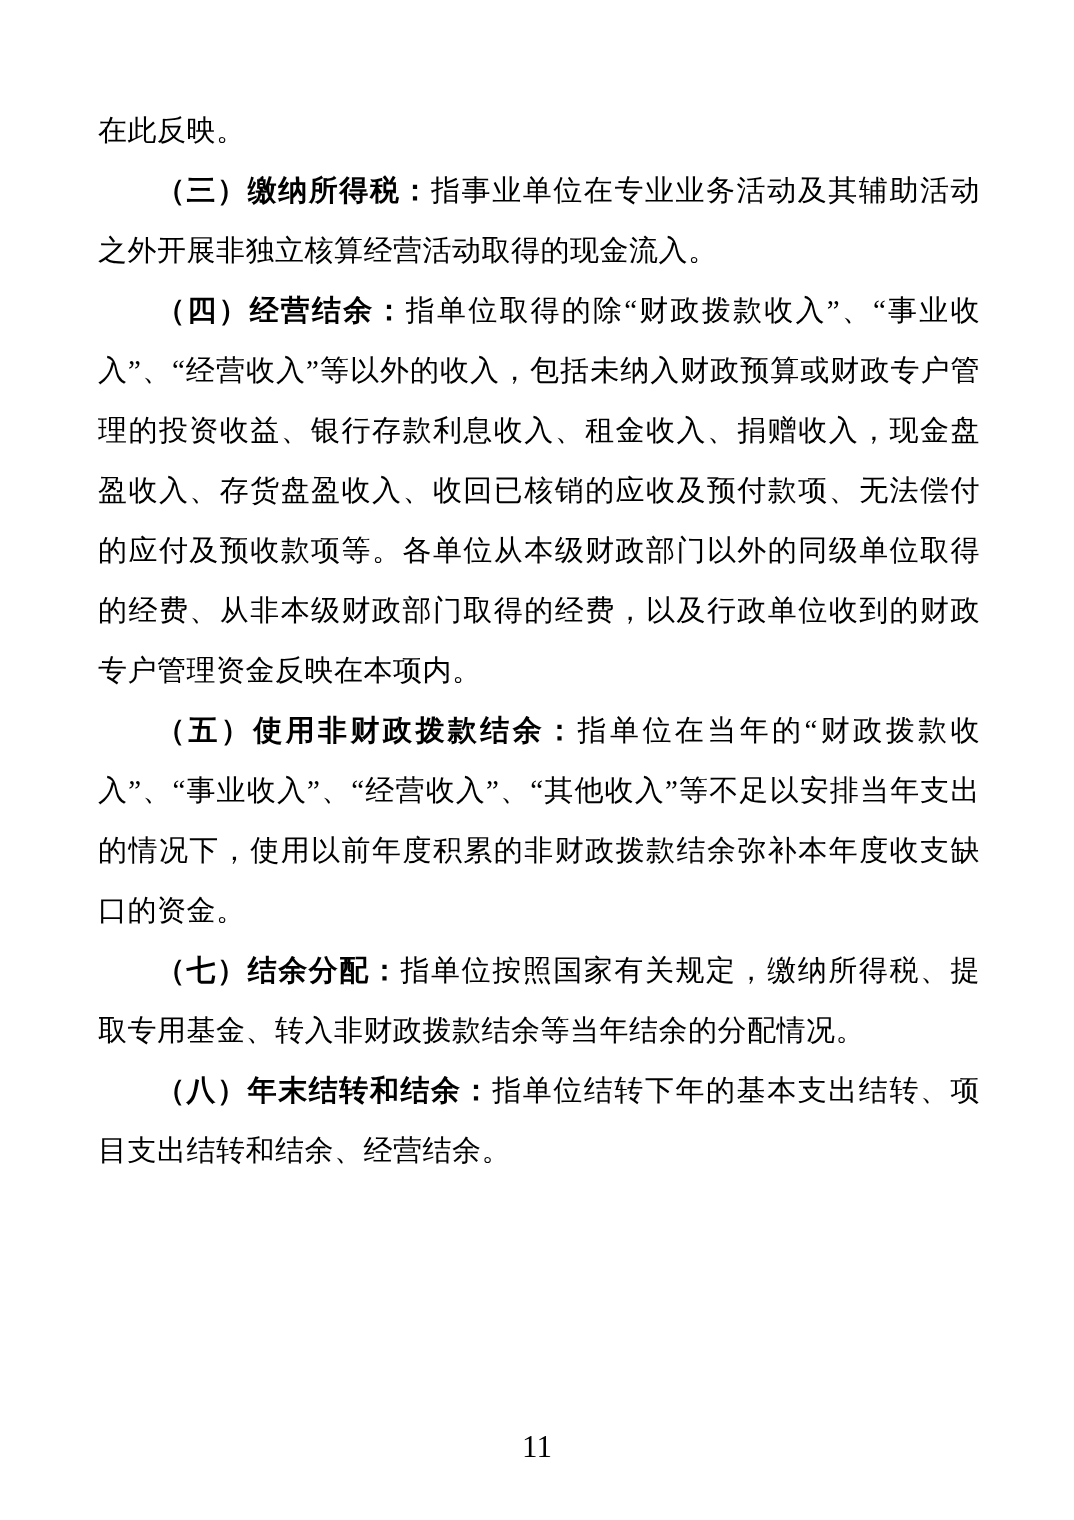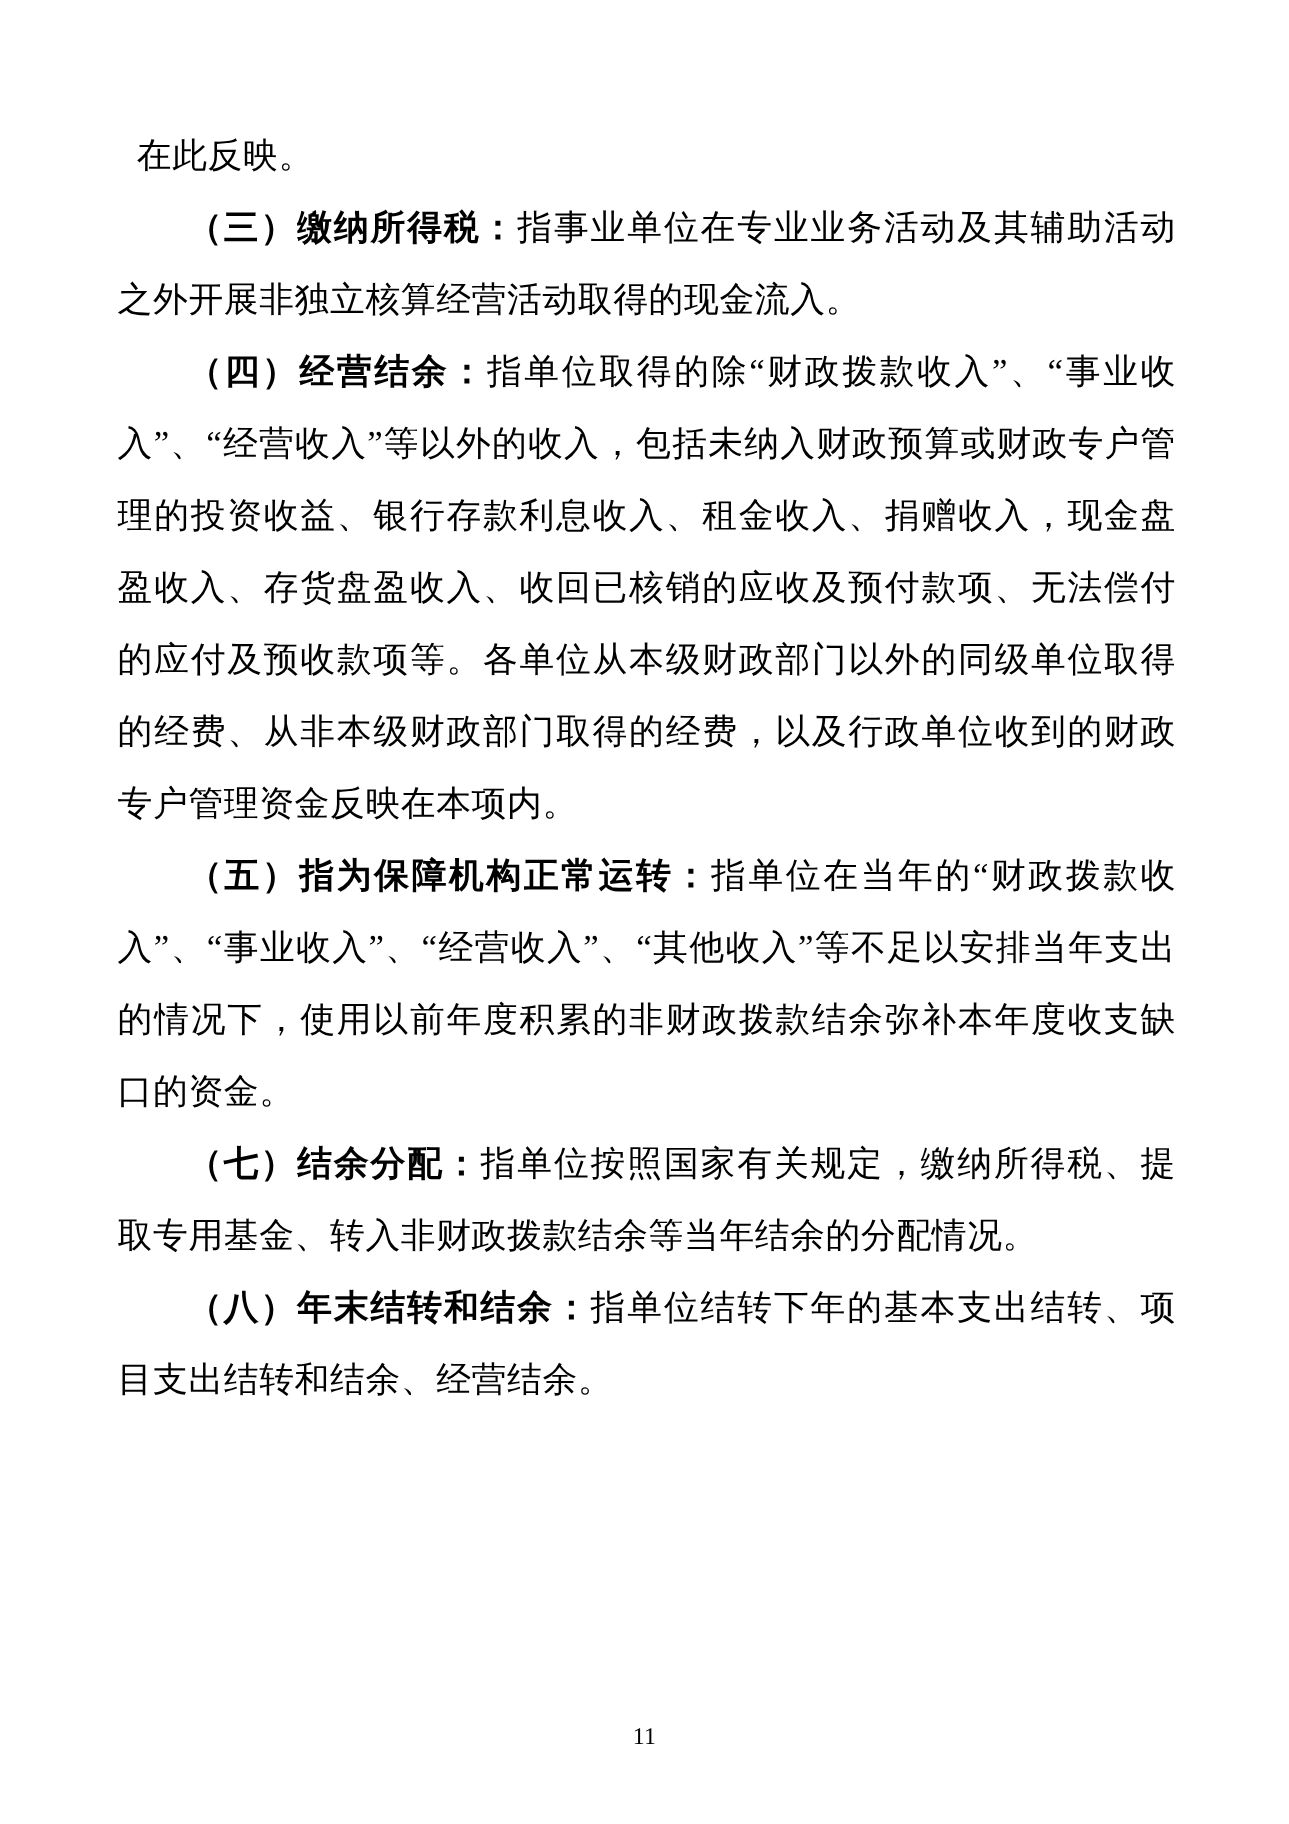--- a/index.html
+++ b/index.html
@@ -24,49 +24,48 @@
     text-justify: inter-character;
     letter-spacing: 0.5px;
   }
   .para {
     text-indent: 2em;
     text-align: justify;
     text-align-last: left;
   }
   .para.continuation {
     text-indent: 0;
-    margin-left: 16px;
   }
   .lead {
     font-weight: 700;
   }
   .page-number {
     position: absolute;
     left: 0;
     right: 0;
     top: 1430px;
     text-align: center;
-    font-size: 20px;
+    font-size: 31px;
     line-height: 34px;
     font-family: "Liberation Serif", "DejaVu Serif", serif;
   }
 </style>
 </head>
 <body>
 
 <div class="page">
   <div class="content">
 
     <p class="para continuation"><span>在此反映。</span></p>
 
     <p class="para"><span class="lead">（三）缴纳所得税：</span><span>指事业单位在专业业务活动及其辅助活动之外开展非独立核算经营活动取得的现金流入。</span></p>
 
     <p class="para"><span class="lead">（四）经营结余：</span><span>指单位取得的除“财政拨款收入”、“事业收入”、“经营收入”等以外的收入，包括未纳入财政预算或财政专户管理的投资收益、银行存款利息收入、租金收入、捐赠收入，现金盘盈收入、存货盘盈收入、收回已核销的应收及预付款项、无法偿付的应付及预收款项等。各单位从本级财政部门以外的同级单位取得的经费、从非本级财政部门取得的经费，以及行政单位收到的财政专户管理资金反映在本项内。</span></p>
 
-    <p class="para"><span class="lead">（五）指为保障机构正常运转：</span><span>指单位在当年的“财政拨款收入”、“事业收入”、“经营收入”、“其他收入”等不足以安排当年支出的情况下，使用以前年度积累的非财政拨款结余弥补本年度收支缺口的资金。</span></p>
+    <p class="para"><span class="lead">（五）使用非财政拨款结余：</span><span>指单位在当年的“财政拨款收入”、“事业收入”、“经营收入”、“其他收入”等不足以安排当年支出的情况下，使用以前年度积累的非财政拨款结余弥补本年度收支缺口的资金。</span></p>
 
 
     <p class="para"><span class="lead">（七）结余分配：</span><span>指单位按照国家有关规定，缴纳所得税、提取专用基金、转入非财政拨款结余等当年结余的分配情况。</span></p>
 
     <p class="para"><span class="lead">（八）年末结转和结余：</span><span>指单位结转下年的基本支出结转、项目支出结转和结余、经营结余。</span></p>
 
 
   </div>
 
   <div class="page-number">11</div>

